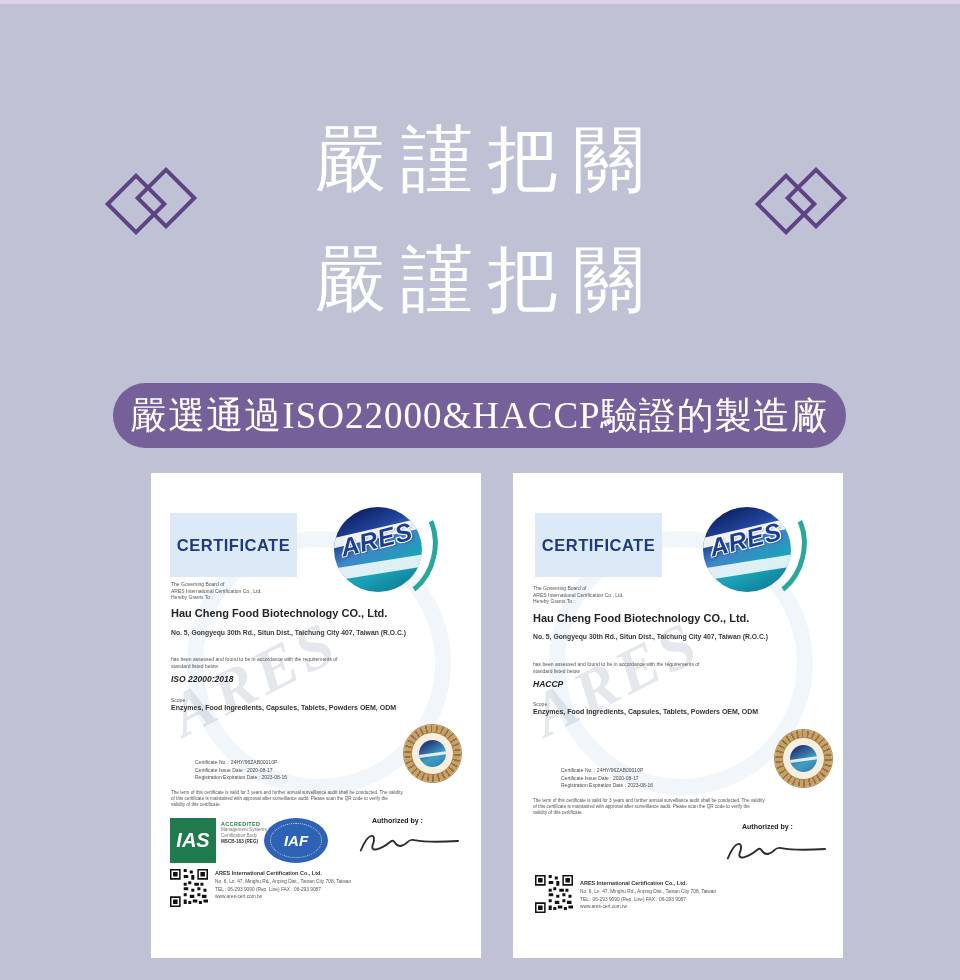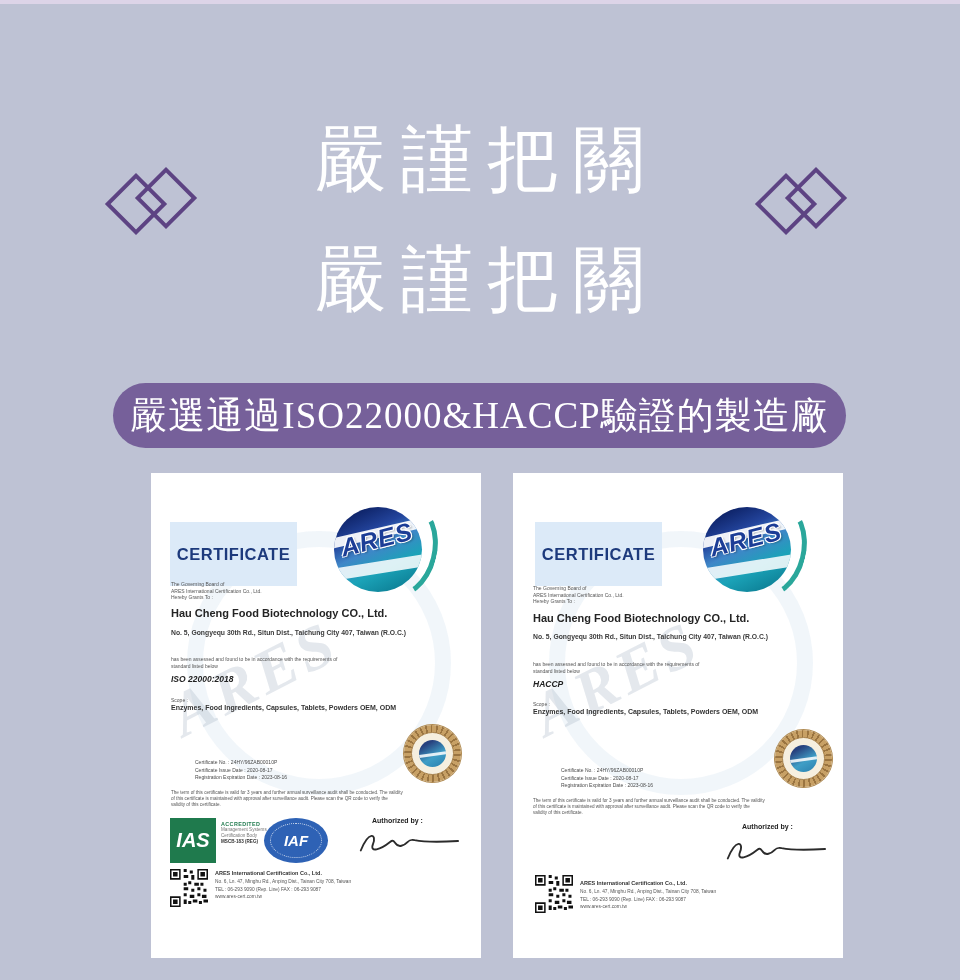--- a/index.html
+++ b/index.html
@@ -28,21 +28,21 @@
   .cert--right{left:513px;}
   .cert *{position:absolute;}
 
   .wm-arc{left:36px;top:58px;width:232px;height:232px;border-radius:50%;
           border:16px solid rgba(140,180,215,.12);}
   .wm-word{left:14px;top:170px;font:italic 700 62px "Liberation Serif",serif;
            color:rgba(165,178,195,.30);transform:rotate(-27deg);letter-spacing:5px;}
 
   .cert-title{left:19px;top:40px;width:127px;height:64px;background:#dceaf8;color:#1d3a7c;
               font-weight:bold;font-size:16.5px;letter-spacing:.5px;display:flex;
-              align-items:center;justify-content:center;margin-top:9px;}
+              align-items:center;justify-content:center;}
 
   
   .ares-logo{left:180px;top:26px;width:106px;height:100px;}
   .ares-sphere{left:3px;top:8px;width:88px;height:85px;border-radius:50%;overflow:hidden;
     background:linear-gradient(155deg,#0a1d5e 8%,#23449c 32%,#3f86c8 48%,#1ba3b8 68%,#0c7d93 92%);}
   .ares-sphere i{position:absolute;display:block;background:#fff;}
   .ares-sphere i.b1{left:-14px;top:20px;width:124px;height:10px;transform:rotate(-13deg);border-radius:8px;opacity:.92;}
   .ares-sphere i.b2{left:-14px;top:54px;width:124px;height:12px;transform:rotate(-9deg);border-radius:10px;opacity:.85;}
   .ares-word{left:9px;top:26px;transform:rotate(-14deg);font:italic 800 25px "Liberation Sans",sans-serif;
     color:#1c3d96;letter-spacing:1px;

